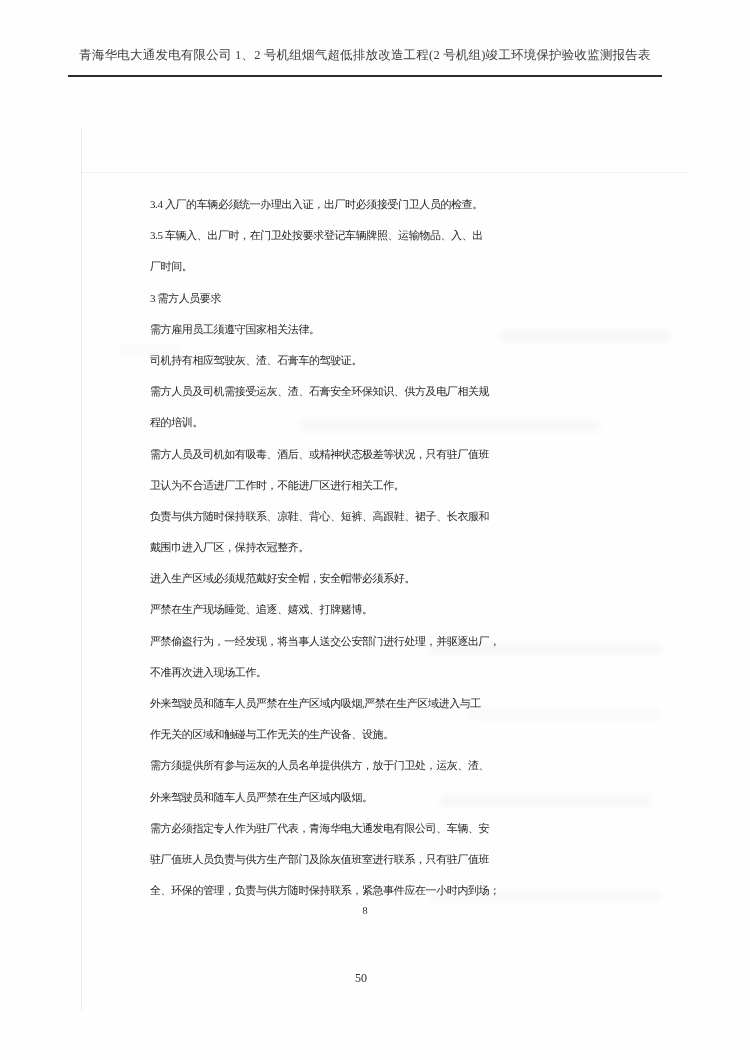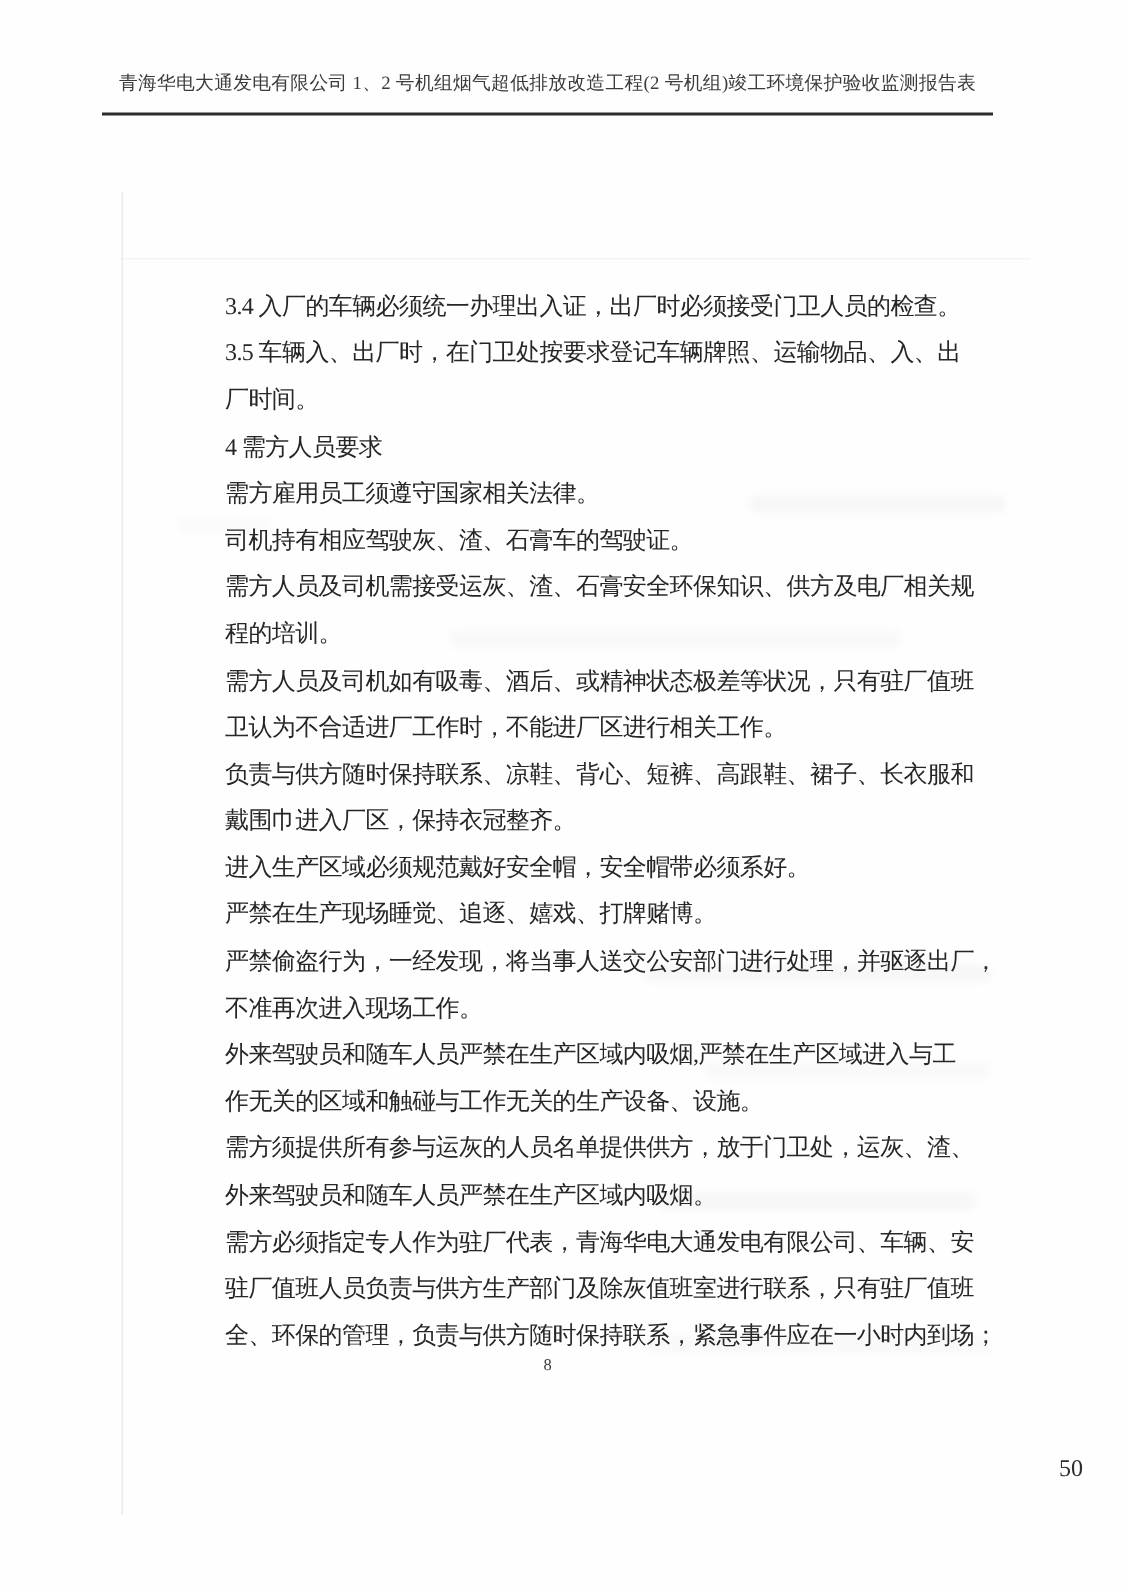--- a/index.html
+++ b/index.html
@@ -53,21 +53,21 @@
     height: 1px;
     background: rgba(60,60,60,0.06);
   }
 
   
   .doc-body {
     position: absolute;
     left: 150px;
     top: 189px;
     width: 465px;
-    font-size: 16px;
+    font-size: 11px;
     letter-spacing: -0.4px;
     line-height: 31.2px;
     color: #262626;
   }
   .doc-body .line {
     white-space: nowrap;
     height: 31.2px;
   }
 
   
@@ -78,22 +78,22 @@
     width: 730px;
     text-align: center;
     font-size: 11px;
     color: #3a3a3a;
   }
   .page-number {
     position: absolute;
     top: 971px;
     left: 0;
     width: 722px;
-    text-align: right;
-    font-size: 16px;
+    text-align: center;
+    font-size: 12px;
     color: #2e2e2e;
   }
 
   
   .smudge {
     position: absolute;
     background: rgba(110,110,115,0.05);
     filter: blur(2px);
     border-radius: 3px;
     pointer-events: none;
@@ -123,21 +123,21 @@
   <div class="smudge s3"></div>
   <div class="smudge s4"></div>
   <div class="smudge s5"></div>
   <div class="smudge s6"></div>
   <div class="smudge s7"></div>
 
   <div class="doc-body">
       <div class="line">3.4 入厂的车辆必须统一办理出入证，出厂时必须接受门卫人员的检查。</div>
       <div class="line">3.5 车辆入、出厂时，在门卫处按要求登记车辆牌照、运输物品、入、出</div>
       <div class="line">厂时间。</div>
-      <div class="line">4 需方人员要求</div>
+      <div class="line">3 需方人员要求</div>
       <div class="line">需方雇用员工须遵守国家相关法律。</div>
       <div class="line">司机持有相应驾驶灰、渣、石膏车的驾驶证。</div>
       <div class="line">需方人员及司机需接受运灰、渣、石膏安全环保知识、供方及电厂相关规</div>
       <div class="line">程的培训。</div>
       <div class="line">需方人员及司机如有吸毒、酒后、或精神状态极差等状况，只有驻厂值班</div>
       <div class="line">卫认为不合适进厂工作时，不能进厂区进行相关工作。</div>
       <div class="line">负责与供方随时保持联系、凉鞋、背心、短裤、高跟鞋、裙子、长衣服和</div>
       <div class="line">戴围巾进入厂区，保持衣冠整齐。</div>
       <div class="line">进入生产区域必须规范戴好安全帽，安全帽带必须系好。</div>
       <div class="line">严禁在生产现场睡觉、追逐、嬉戏、打牌赌博。</div>

